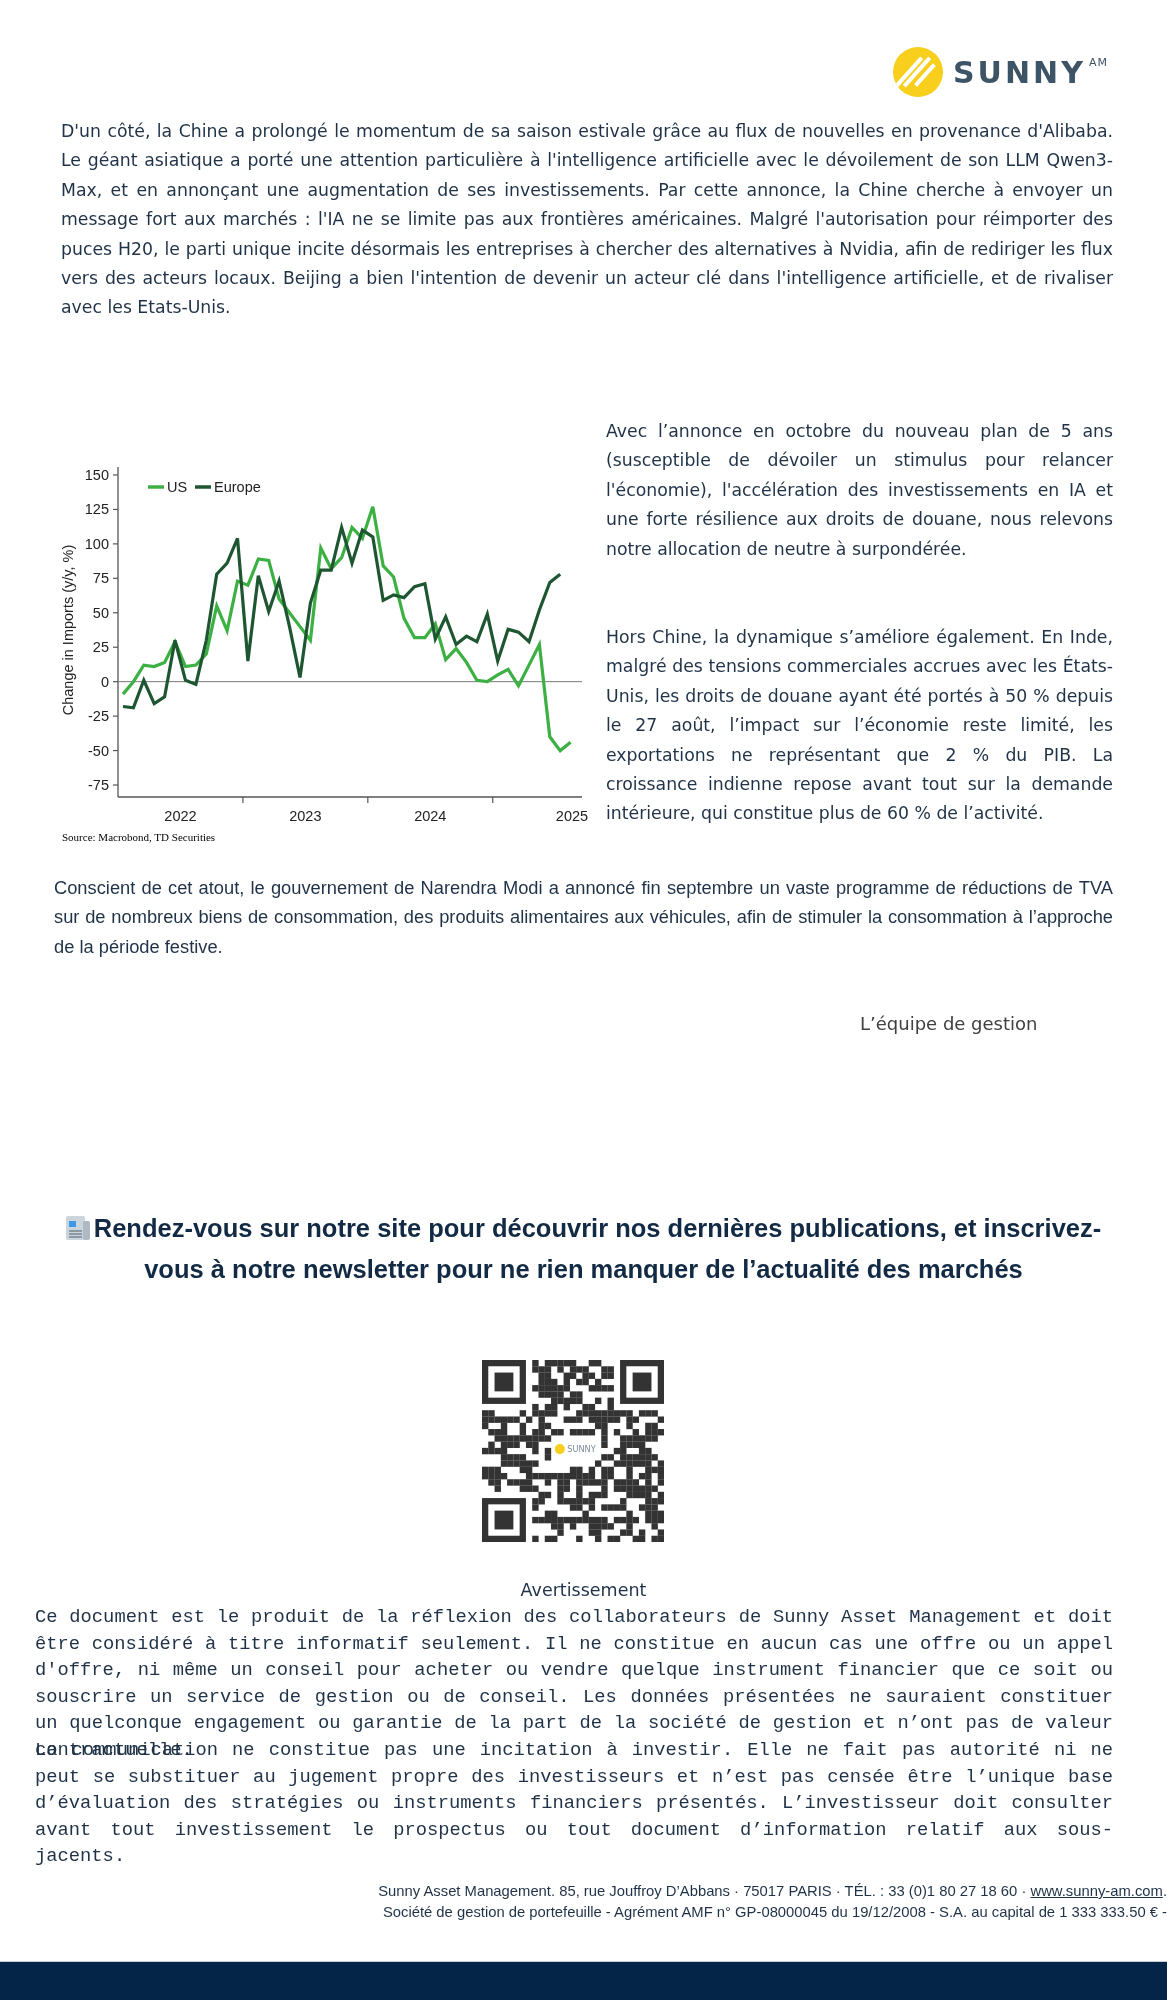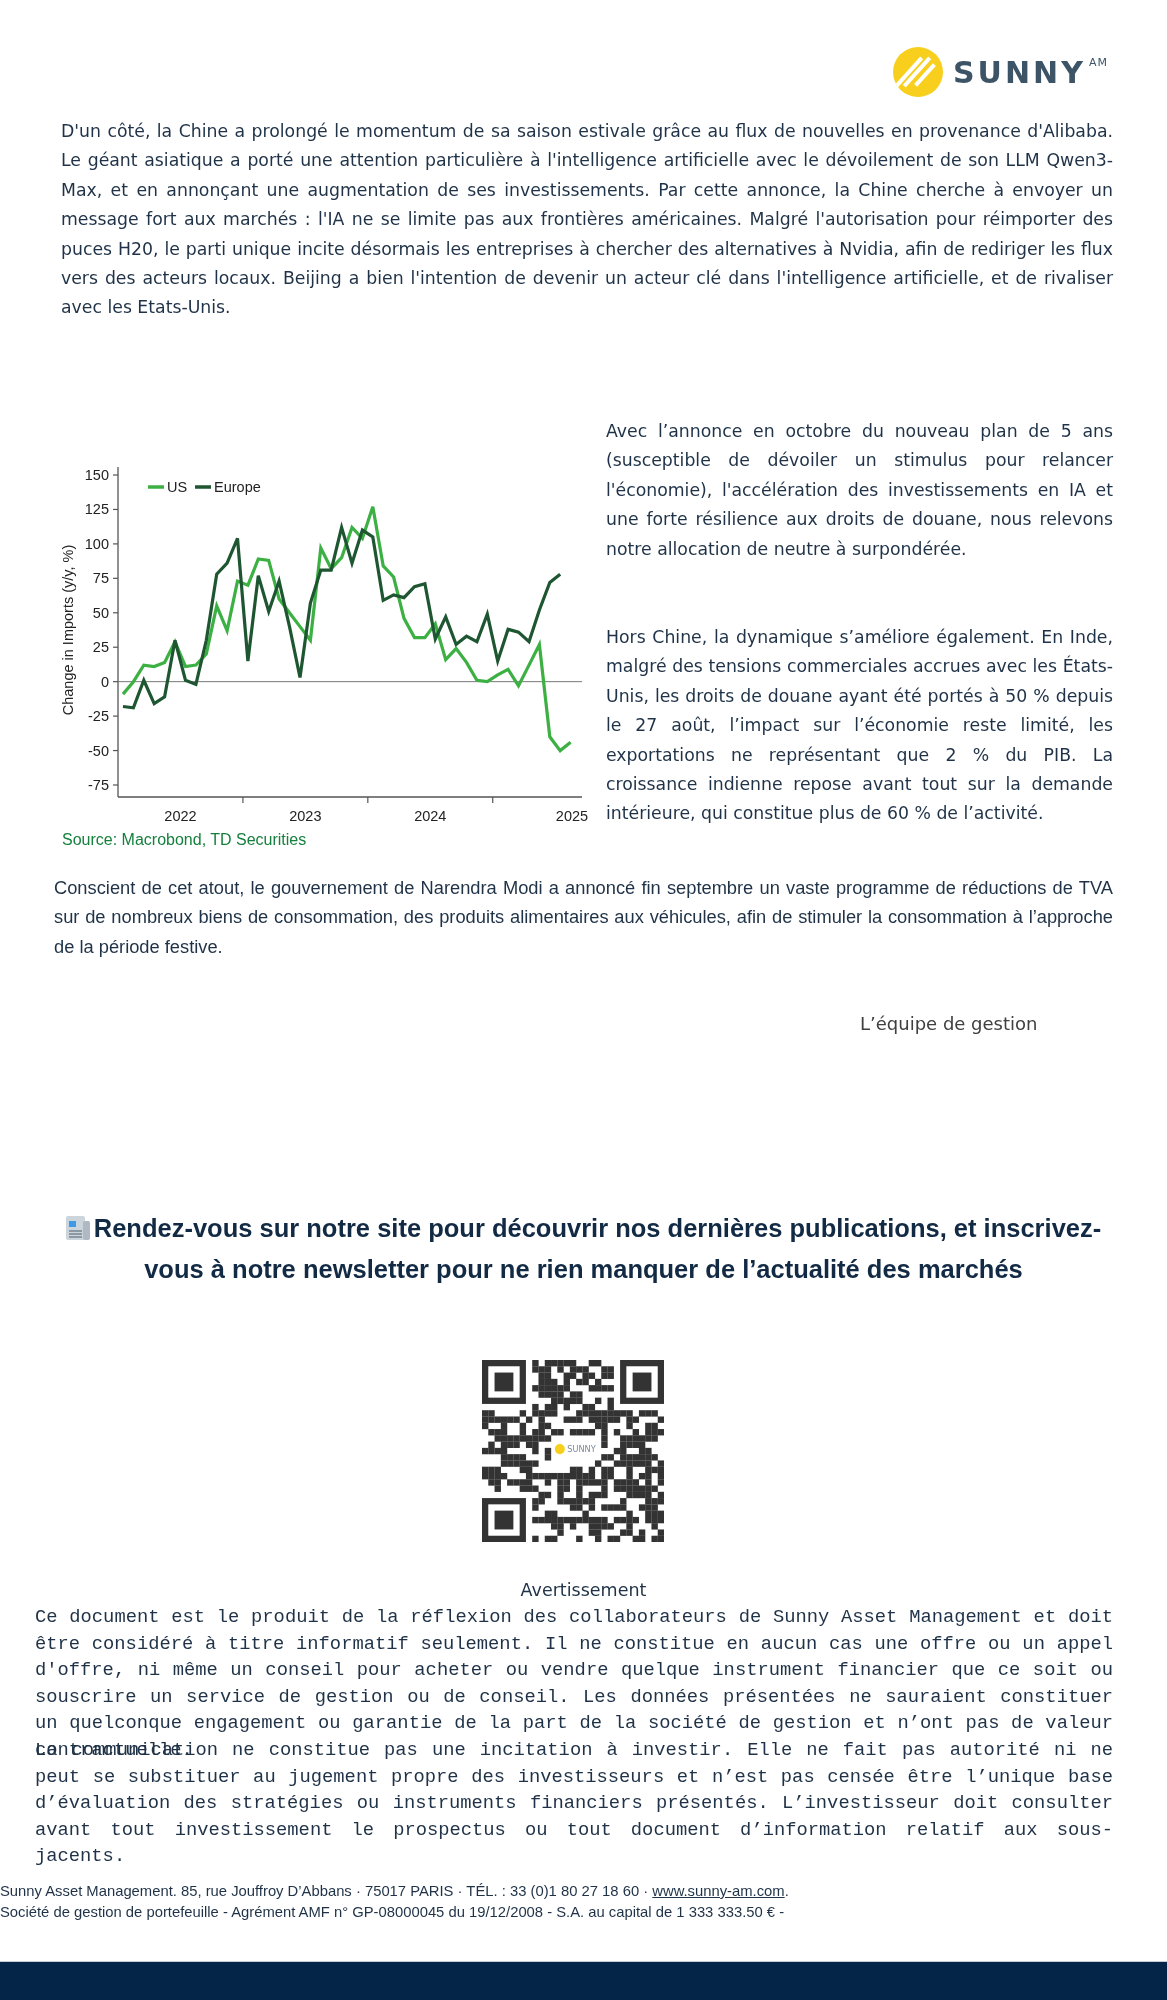--- a/index.html
+++ b/index.html
@@ -17,39 +17,39 @@
 
   .para { position: absolute; font-size: 17.3px; line-height: 29.4px; text-align: justify; color: #1f3247; }
   .p1 { left: 61px; top: 117px; width: 1052px; }
   .p2 { left: 606px; top: 417px; width: 507px; }
   .p3 { left: 606px; top: 623px; width: 507px; }
   .p4 { left: 54px; top: 873px; width: 1059px; font-family: Liberation Sans, sans-serif; font-size: 18.3px; }
 
   .chart-wrap { position: absolute; left: 54px; top: 418px; width: 540px; height: 440px; }
   .chart-wrap svg { position: absolute; left: 0; top: 0; }
   .chart-title { position: absolute; left: 0; width: 534px; top: 7px; text-align: center; font-family: "Liberation Sans", sans-serif; font-weight: bold; font-size: 17.5px; color: #111; }
-  .chart-source { position: absolute; left: 8px; top: 413px; font-family: Liberation Sans, sans-serif; font-size: 16px; color: #15803d; }
+  .chart-source { position: absolute; left: 8px; top: 413px; font-family: Liberation Serif, serif; font-size: 11px; color: #000000; }
 
   .signature { position: absolute; left: 860px; top: 1013px; font-size: 18px; color: #404040; }
 
   .cta { position: absolute; left: 54px; top: 1208px; width: 1059px; text-align: center; font-family: "Liberation Sans", sans-serif; font-weight: bold; font-size: 25.5px; line-height: 41px; color: #122a44; }
   .cta-icon { display: inline-block; width: 24px; height: 24px; vertical-align: -3px; position: relative; margin-right: 4px; }
   .cta-icon .pg { position: absolute; left: 0; top: 0; width: 19px; height: 24px; background: #cdd5dc; border-radius: 2px; }
   .cta-icon .pg2 { position: absolute; left: 17px; top: 5px; width: 7px; height: 19px; background: #aeb9c3; border-radius: 2px; }
   .cta-icon .img { position: absolute; left: 3px; top: 5px; width: 7px; height: 6px; background: #3d9ae8; }
   .cta-icon .ln { position: absolute; left: 3px; height: 1.5px; width: 13px; background: #8c98a4; }
 
   .qr { position: absolute; left: 482px; top: 1360px; width: 182px; height: 182px; }
 
   .warn-title { position: absolute; left: 0; width: 1167px; top: 1580px; text-align: center; font-size: 17.5px; color: #1f3247; }
   .disclaimer { position: absolute; left: 35px; width: 1078px; font-family: Liberation Mono, monospace; font-size: 18.8px; line-height: 26.5px; text-align: justify; color: #1f3247; }
   .d1 { top: 1604px; }
   .d2 { top: 1737px; }
 
-  .footer { position: absolute; left: 0; width: 1167px; top: 1881px; text-align: left; font-family: "Liberation Sans", sans-serif; font-size: 14.8px; line-height: 21px; color: #1f3247; }
+  .footer { position: absolute; left: 0; width: 1167px; top: 1881px; text-align: right; font-family: "Liberation Sans", sans-serif; font-size: 14.8px; line-height: 21px; color: #1f3247; }
   .footer a { color: #1f3247; text-decoration: underline; }
 
   .bottom-bar { position: absolute; left: 0; top: 1961px; width: 1167px; height: 39px; background: #042548; border-top: 1px solid #c5ccd3; }
 </style>
 </head>
 <body>
 
 <div class="logo">
   <div class="logo-sun">
       <i></i>

